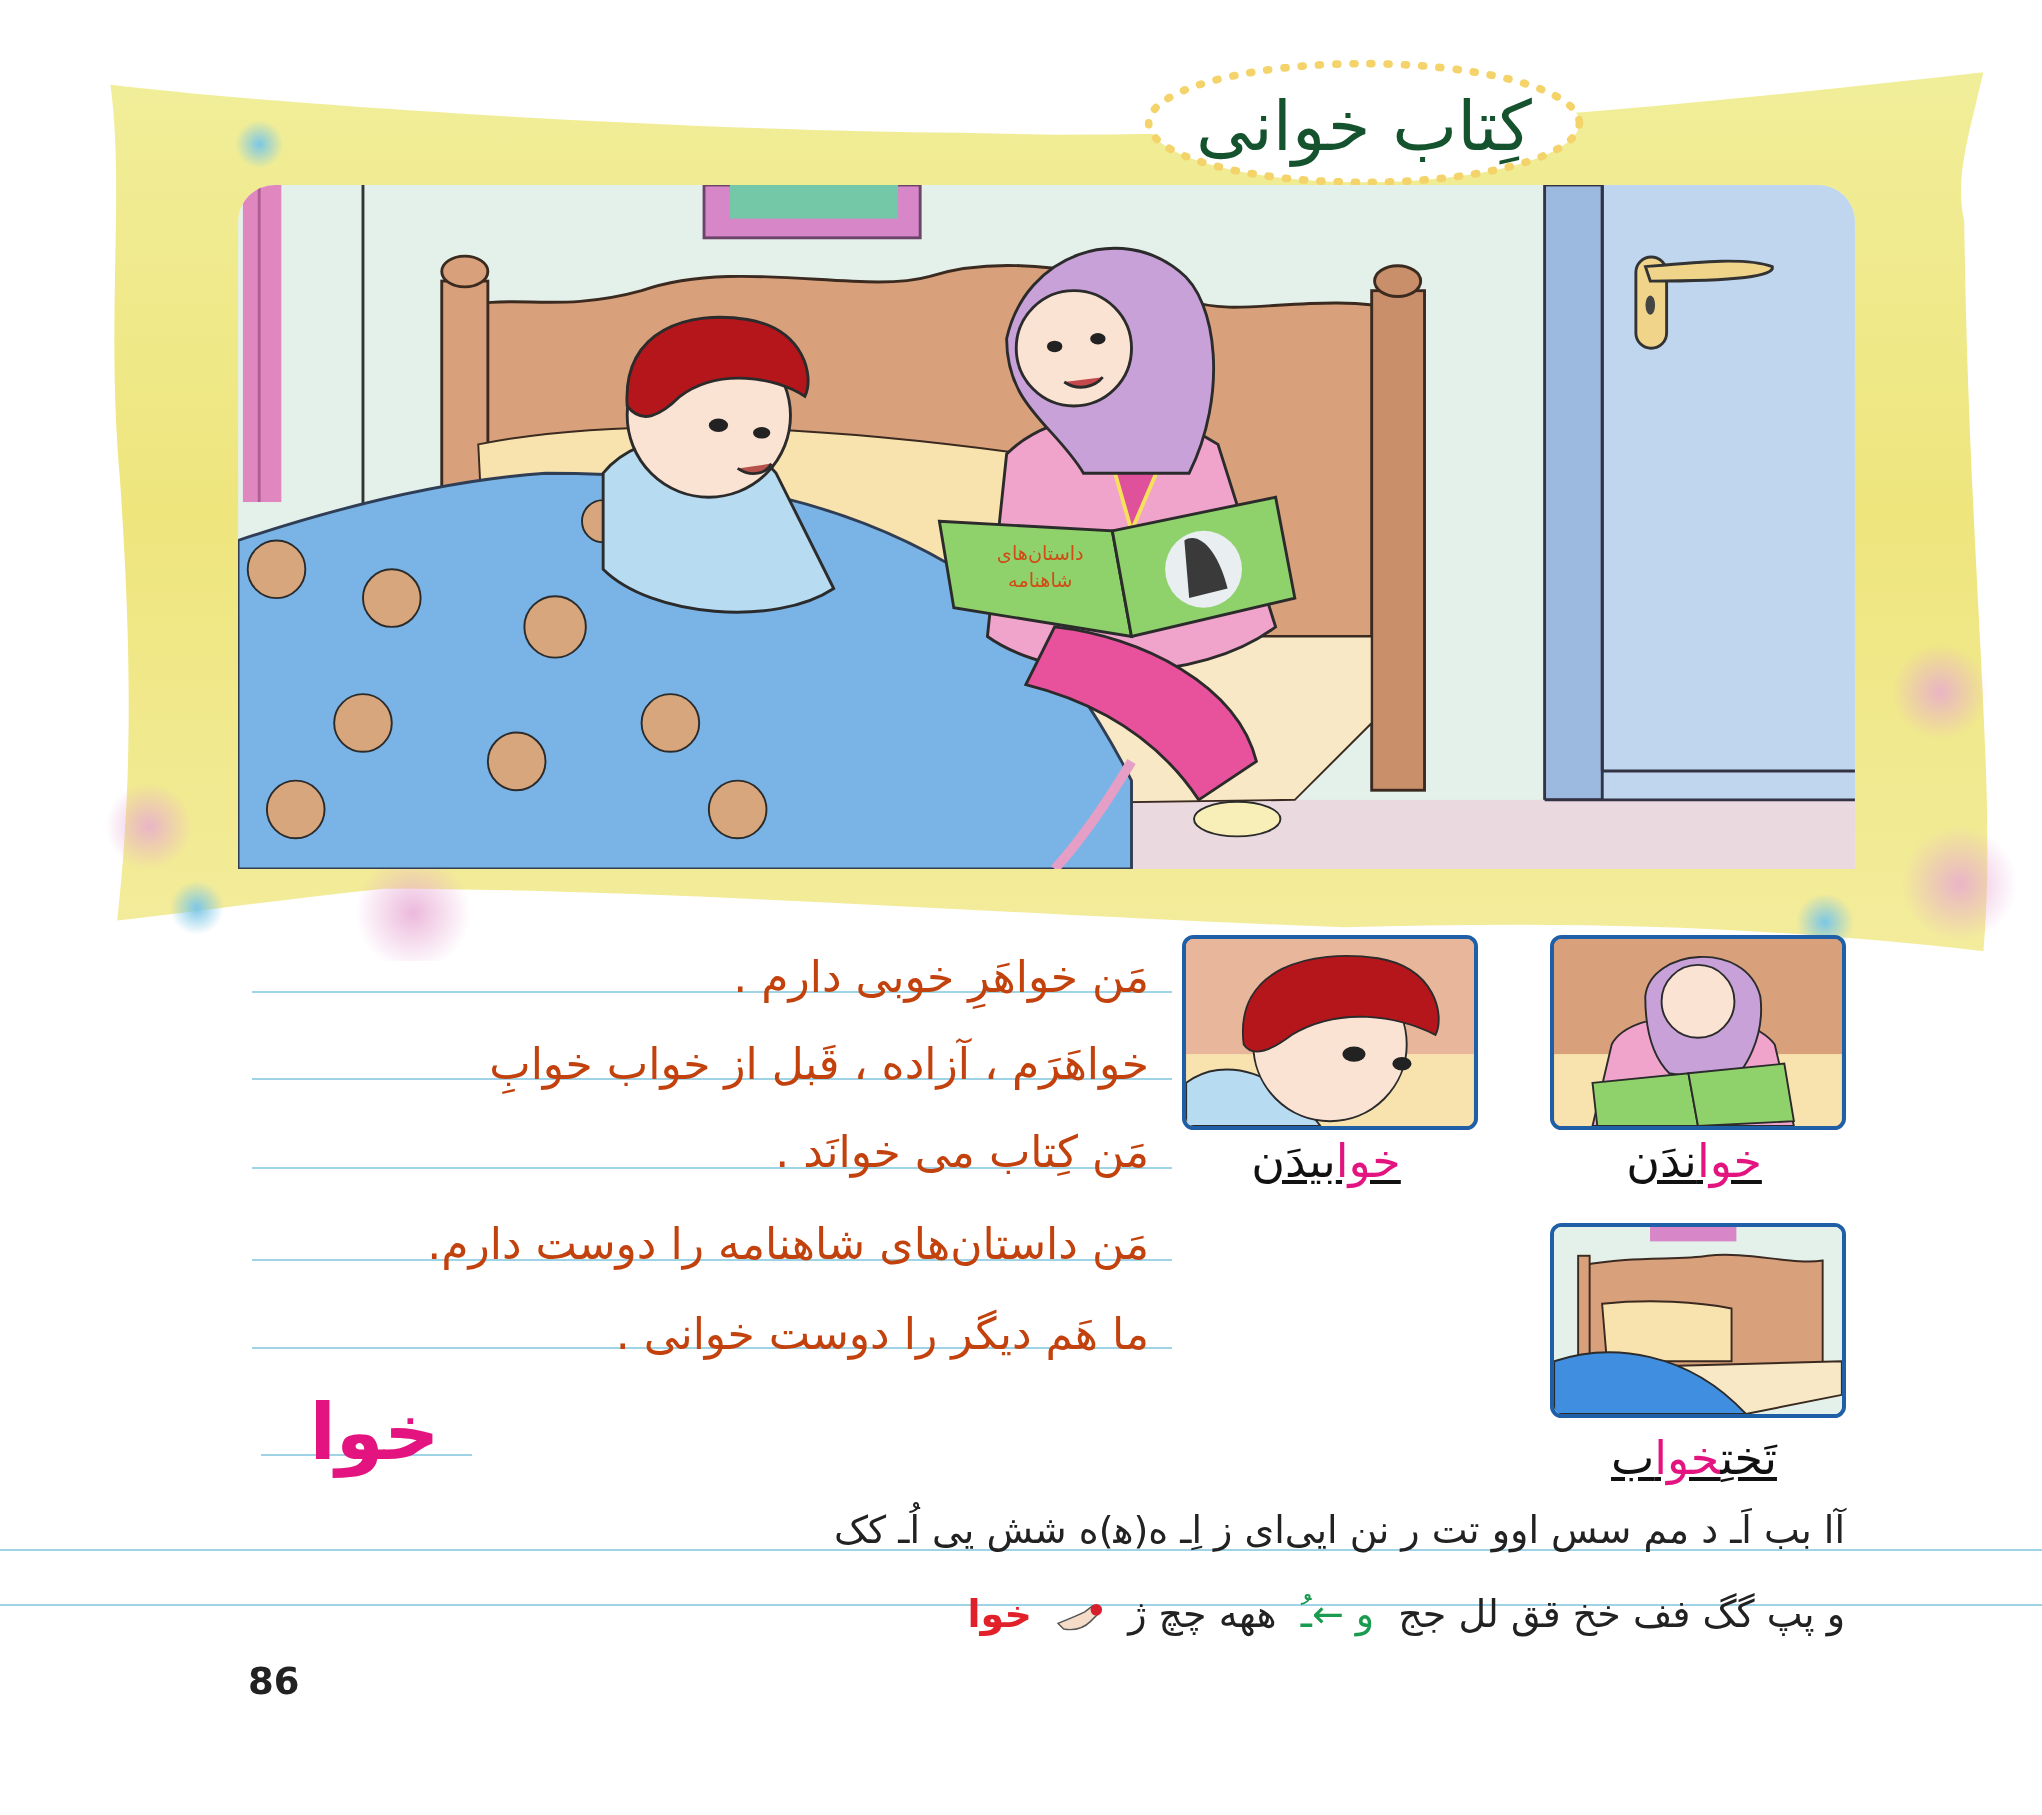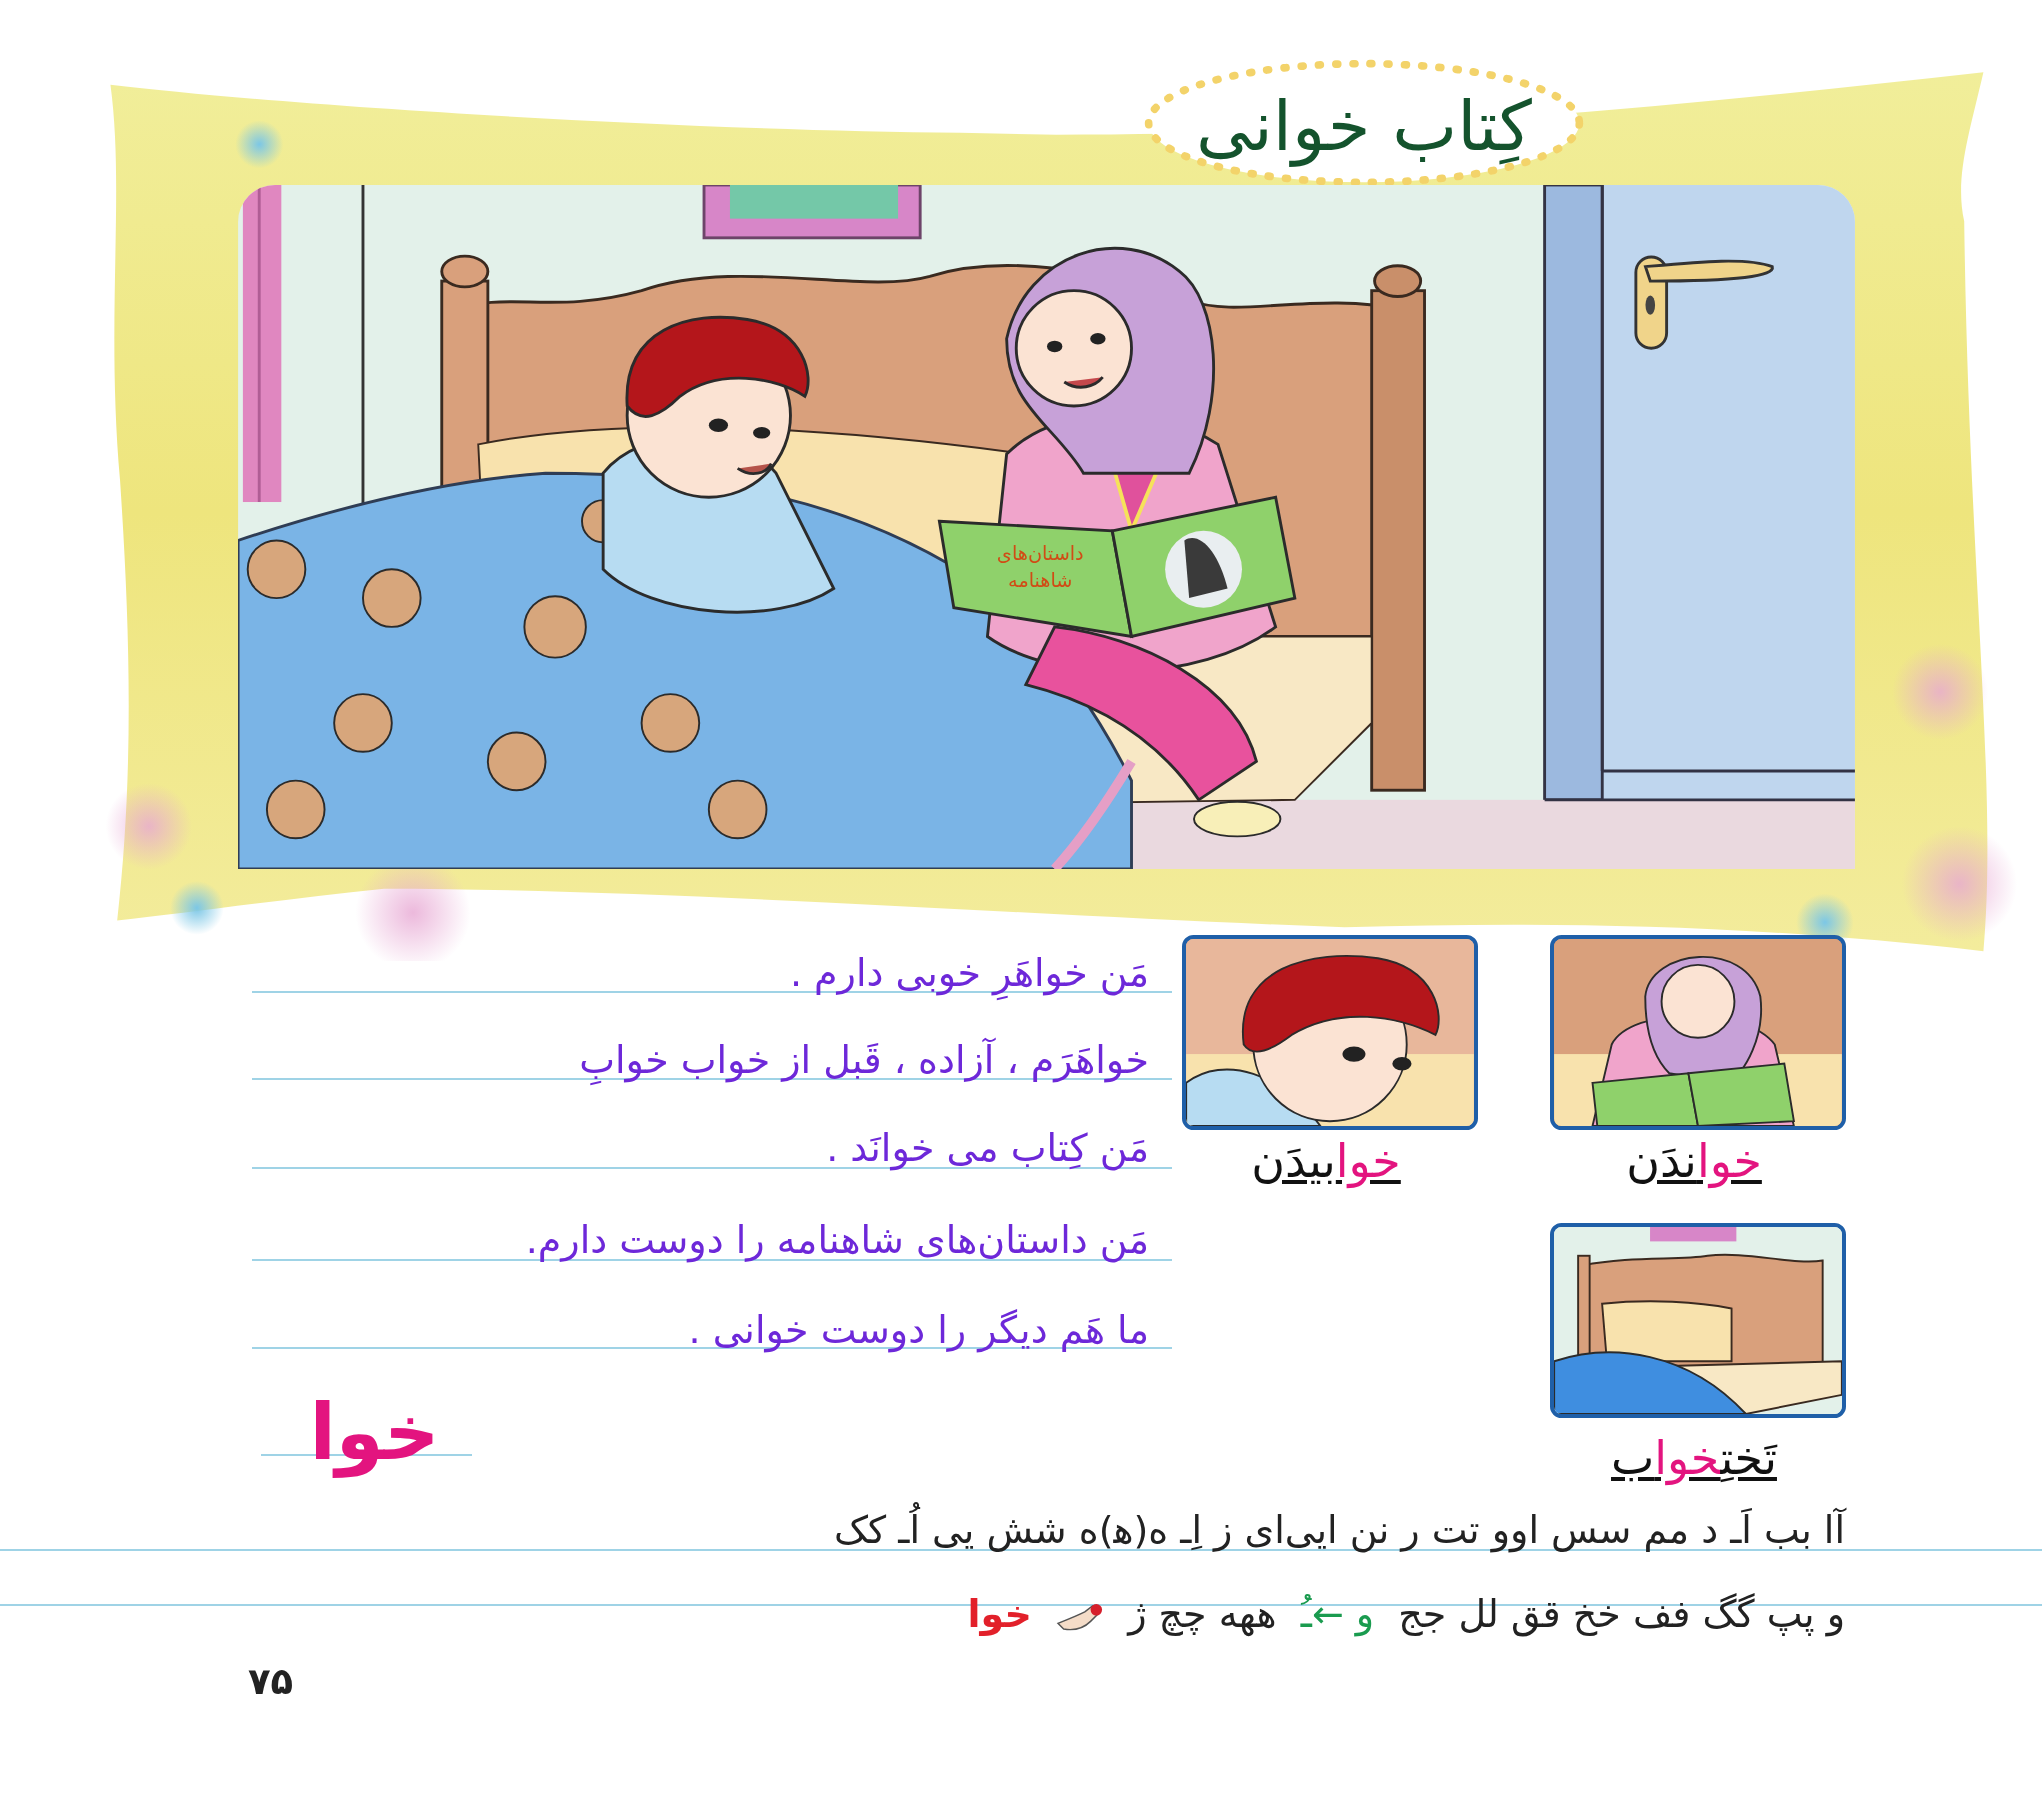--- a/index.html
+++ b/index.html
@@ -11,21 +11,21 @@
 
   
   #title-cloud { left:1138px; top:56px; width:452px; height:134px; }
   #title-text { left:1138px; top:69px; width:452px; height:115px; text-align:center; font-size:69px; line-height:115px; color:#14532d; direction:rtl; font-family:"DejaVu Sans", sans-serif; }
 
   
   #scene { left:238px; top:185px; width:1617px; height:876px; border-radius:37px; overflow:hidden; }
 
   
   .rule { position:absolute; height:1.9px; background:#9fd3e6; }
-  .story-line { position:absolute; direction:rtl; text-align:right; font-size:38px; color:#6d28d9; white-space:nowrap; }
+  .story-line { position:absolute; direction:rtl; text-align:right; font-size:44px; color:#c2410c; white-space:nowrap; }
 
   
   .card { position:absolute; border:4.8px solid #1f5fa8; border-radius:11.5px; overflow:hidden; background:#f4d9b5; }
   .card-label { position:absolute; direction:rtl; font-size:46px; color:#111; text-align:center; white-space:nowrap;text-decoration:underline; }
   .pink { color:#e3147f; }
 
   
   #big-letters { left:288px; top:1388px; width:173px; font-size:77px; color:#e3147f; direction:rtl; text-align:center; font-weight:bold; }
 
   
@@ -218,14 +218,14 @@
   <span>ههه  چچ  ژ</span>&nbsp;
   <span style="display:inline-block;width:48px;height:33px;vertical-align:middle;">
     <svg viewBox="0 0 50 34" width="48" height="33">
         <path d="M2,22 C12,18 22,14 30,10 L38,4 C44,2 48,8 44,12 L36,20 C30,26 20,30 8,28 Z" fill="#f4dcc8" stroke="#555" stroke-width="1.5"></path>
         <circle cx="42" cy="8" r="6" fill="#d61f2b"></circle>
       </svg>
   </span>&nbsp;
   <span class="red">خوا</span>
 </div>
 
-<div id="page-number" class="abs">۷۵</div>
+<div id="page-number" class="abs">86</div>
 
 
 </body></html>

